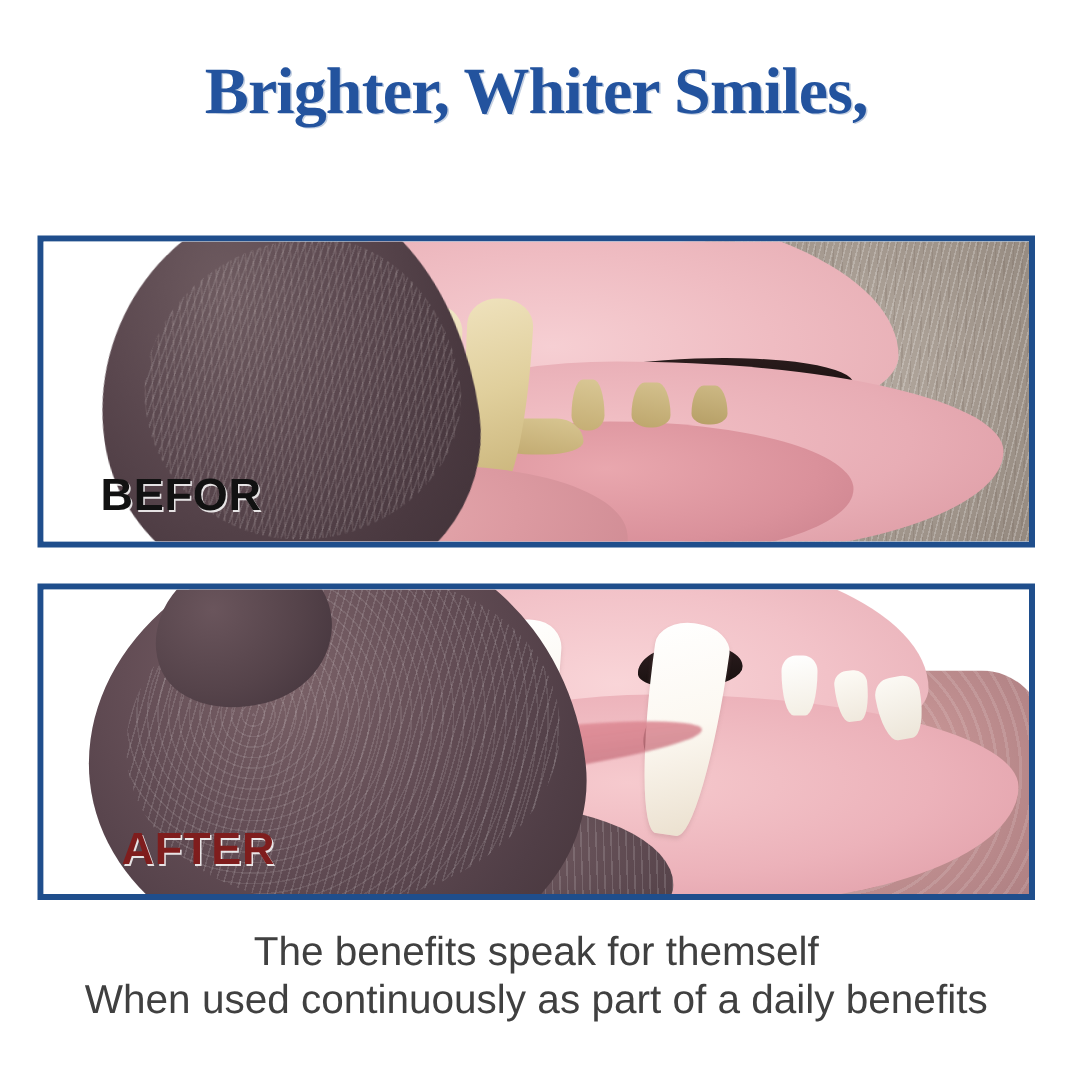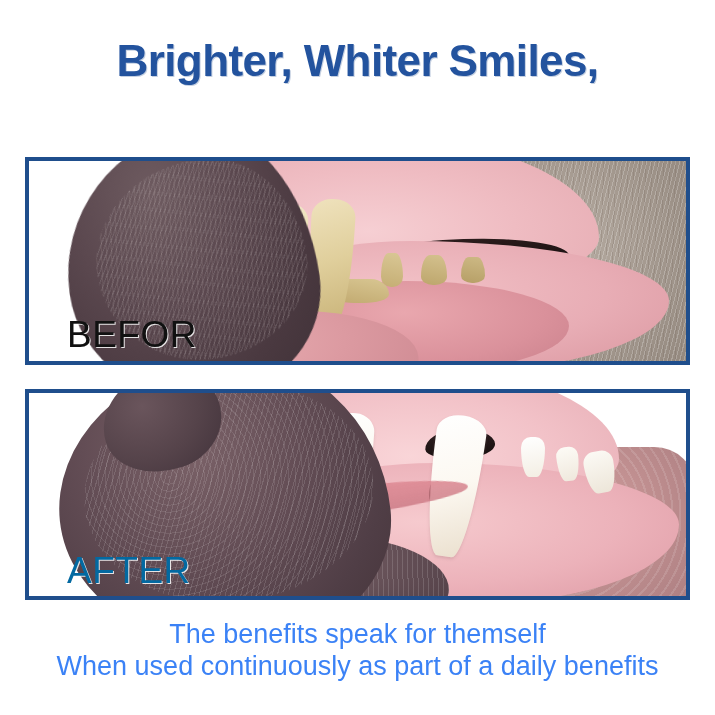--- a/index.html
+++ b/index.html
@@ -23,21 +23,21 @@
   }
 
   
   .headline {
     position: absolute;
     top: 36px;
     left: 0;
     width: 715px;
     text-align: center;
     color: #23539E;
-    font-family: Liberation Sans, sans-serif;
+    font-family: Liberation Serif, serif;
     font-weight: bold;
     font-size: 44px;
     line-height: 50px;
     letter-spacing: -0.6px;
     text-shadow: 1px 1px 0 rgba(150,170,200,0.55);
   }
   .headline .hl-line { display: block; white-space: nowrap; }
 
   
   .panel {
@@ -326,44 +326,44 @@
     background:
       repeating-linear-gradient(88deg, rgba(255,255,255,0.14) 0 1px, rgba(0,0,0,0) 1px 5px),
       radial-gradient(ellipse at 50% 30%, #7a6268 0%, #5e4a51 60%, #4c3b42 100%);
     border-radius: 40% 40% 30% 30% / 60% 60% 40% 40%;
   }
 
   
   .panel-label {
     position: absolute;
     font-family: "Liberation Sans", sans-serif;
-    font-weight: normal;
-    font-size: 37px;
+    font-weight: bold;
+    font-size: 30px;
     letter-spacing: 0.5px;
     z-index: 12;
   }
   .label-before {
     left: 38px; top: 153px;
     color: #111111;
     text-shadow: 1px 1px 0 rgba(255,255,255,0.85);
   }
   .label-after {
-    left: 38px; top: 157px;
-    color: #0369a1;
+    left: 52px; top: 157px;
+    color: #7f1d1d;
     text-shadow: 1px 1px 0 rgba(255,255,255,0.85);
   }
 
   
   .caption {
     position: absolute;
     top: 618px;
     left: 0;
     width: 715px;
     text-align: center;
-    color: #3b82f6;
+    color: #404040;
     font-family: "Liberation Sans", sans-serif;
     font-size: 27px;
     line-height: 32px;
   }
   .caption .cap-line { display: block; white-space: nowrap; }
 </style>
 </head>
 <body>
 
 <div class="ad-canvas">

